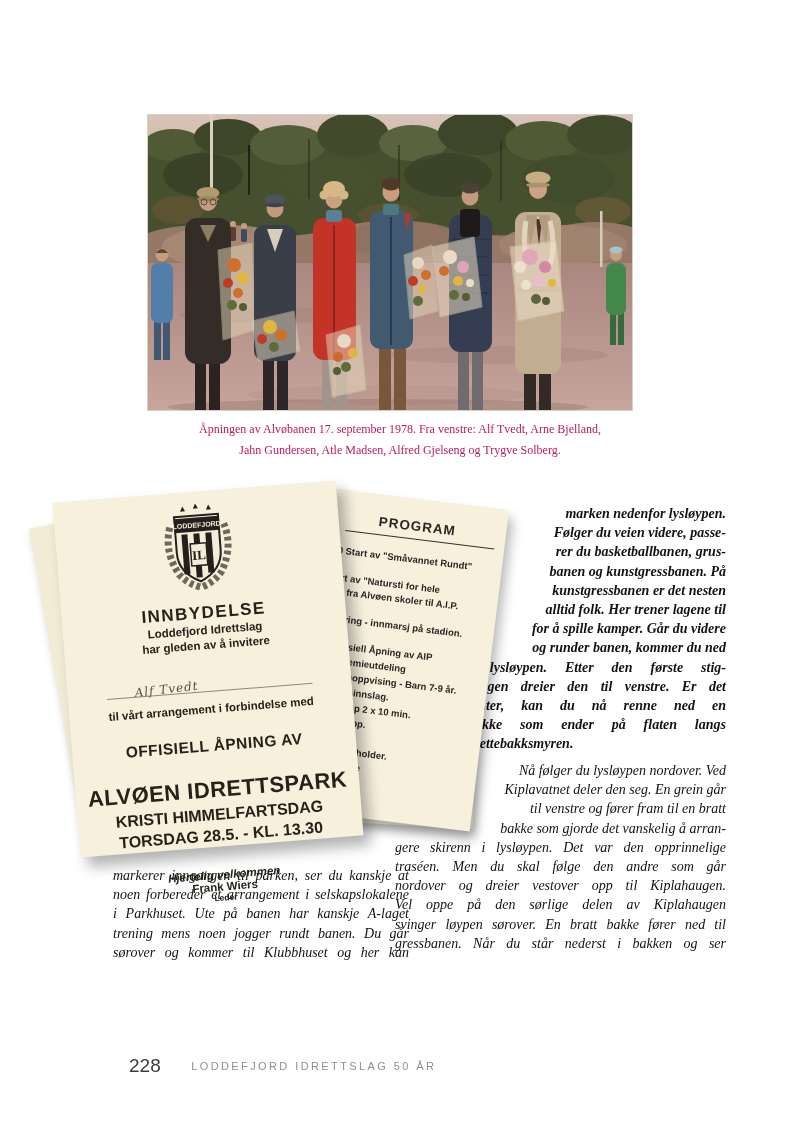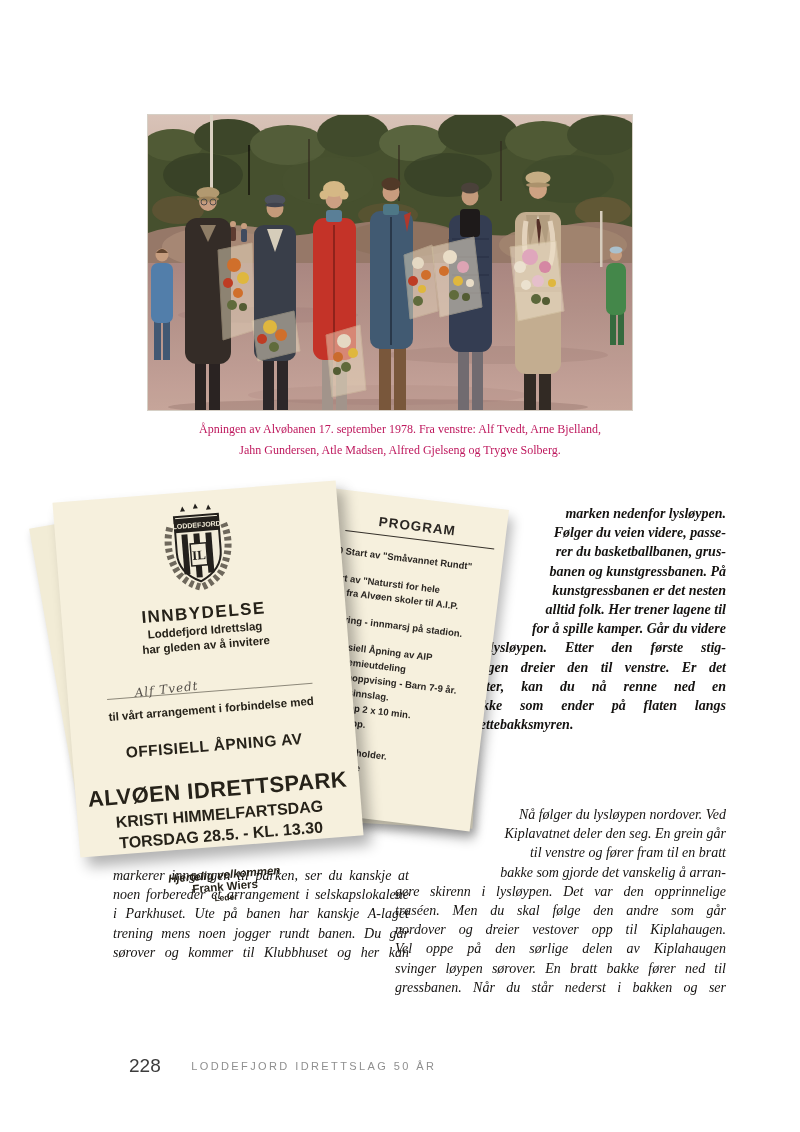--- a/index.html
+++ b/index.html
@@ -52,21 +52,21 @@
   }
   .inv-h2{font-size:15.5px;letter-spacing:.5px;margin-top:20px;}
   .inv-park{font-size:22px;letter-spacing:.5px;margin-top:22px;}
   .inv-h3{font-size:16px;margin-top:3px;}
   .inv-welcome{font-size:11.5px;font-style:italic;margin-top:24px;}
   .inv-name{font-size:11.5px;}
   .inv-role{font-size:8.5px;}
   
   .bodycol{position:absolute;font-style:italic;font-size:14px;line-height:19.2px;color:#141210;}
   .para1{left:468px;top:504px;width:258px;font-weight:bold;}
-  .para2{left:395px;top:805px;width:331px;}
+  .para2{left:395px;top:761px;width:331px;}
   .paraL{left:113px;top:866px;width:296px;}
   .ln{height:19.2px;white-space:nowrap;}
   .ln.r{text-align:right;}
   .ln.j{text-align:justify;text-align-last:justify;white-space:normal;}
   .ln.l{text-align:left;}
   
   .footer{position:absolute;left:113px;top:1055px;width:500px;font-family:"Liberation Sans",sans-serif;margin-left:16px;}
   .pagenum{display:inline-block;font-size:19px;color:#3c3c3c;vertical-align:baseline;}
   .footlabel{display:inline-block;font-size:11px;letter-spacing:2.4px;color:#8f8f8f;margin-left:26px;vertical-align:baseline;position:relative;top:-2px;}
 </style>
@@ -317,20 +317,21 @@
 </div>
 
 <div class="bodycol para1">
   <div class="ln r">marken nedenfor lysløypen.</div>
   <div class="ln r">Følger du veien videre, passe-</div>
   <div class="ln r">rer du basketballbanen, grus-</div>
   <div class="ln r">banen og kunstgressbanen. På</div>
   <div class="ln r">kunstgressbanen er det nesten</div>
   <div class="ln r">alltid folk. Her trener lagene til</div>
   <div class="ln r">for å spille kamper. Går du videre</div>
+  <div class="ln r">og runder banen, kommer du ned</div>
   <div class="ln j">i lysløypen. Etter den første stig-</div>
   <div class="ln j">ningen dreier den til venstre. Er det</div>
   <div class="ln j">vinter, kan du nå renne ned en</div>
   <div class="ln j">bakke som ender på flaten langs</div>
   <div class="ln l">Slettebakksmyren.</div>
 </div>
 
 <div class="bodycol para2">
   <div class="ln r">Nå følger du lysløypen nordover. Ved</div>
   <div class="ln r">Kiplavatnet deler den seg. En grein går</div>

